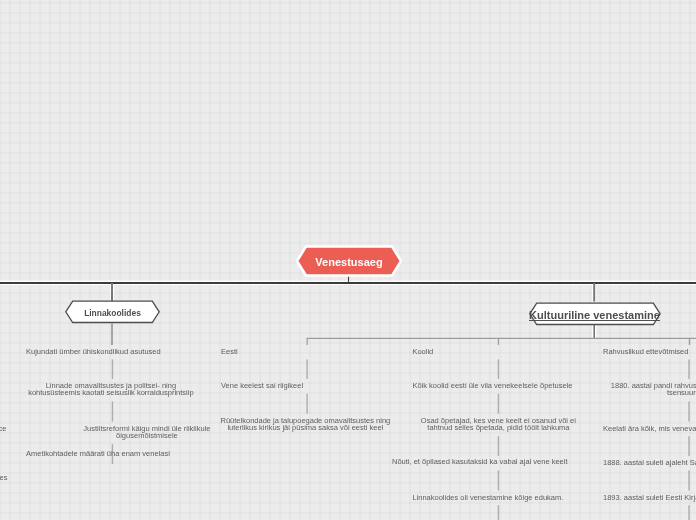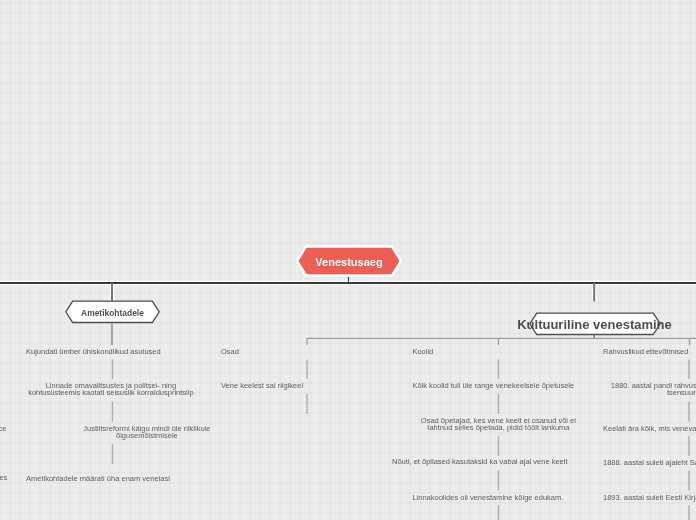--- a/index.html
+++ b/index.html
@@ -97,61 +97,65 @@
     <svg class="shape" width="108" height="34" viewBox="0 0 108 34">
       <polygon points="11,2.5 97,2.5 106,17 97,31.5 11,31.5 2,17" fill="#ec5d54" stroke="#ffffff" stroke-width="2.5" stroke-linejoin="round"></polygon>
     </svg>
     <span>Venestusaeg</span>
   </div>
 
   <div class="hex" style="left:64px; top:298px; width:97px; height:27px; font-size:8.45px; color:#4c4f52;">
     <svg class="shape" width="97" height="27" viewBox="0 0 97 27">
       <polygon points="8.7,3.1 88.3,3.1 95.2,13.8 88.3,24.5 8.7,24.5 1.8,13.8" fill="#ffffff" stroke="#4d4d4d" stroke-width="1.3" stroke-linejoin="miter"></polygon>
     </svg>
-    <span>Ametikohtadele</span>
+    <span>Linnakoolides</span>
   </div>
 
-  <div class="hex" style="left:527px; top:310px; width:135px; height:27px; font-size:13px; color:#4c4f52;">
+  <div class="hex" style="left:527px; top:300px; width:135px; height:27px; font-size:11px; color:#4c4f52;text-decoration:underline;">
     <svg class="shape" width="135" height="27" viewBox="0 0 135 27">
       <polygon points="9.7,3.1 126.3,3.1 133.2,13.8 126.3,24.5 9.7,24.5 2.8,13.8" fill="#ffffff" stroke="#4d4d4d" stroke-width="1.3" stroke-linejoin="miter"></polygon>
     </svg>
     <span>Kultuuriline venestamine</span>
   </div>
 
   <div class="txt c" style="left:26px; top:347.6px; width:172px;">
     <div>Kujundati ümber ühiskondlikud asutused</div>
   </div>
   <div class="txt l" style="left:24.9px; top:381.8px; width:172px;">
     <div>Linnade omavalitsustes ja politsei- ning</div>
     <div>kohtusüsteemis kaotati seisuslik korraldusprintsiip</div>
   </div>
   <div class="txt l" style="left:24.9px; top:424.6px; width:172px;margin-left:36px;">
     <div>Justiitsreformi käigu mindi üle riiklikule</div>
     <div>õigusemõistmisele</div>
   </div>
-  <div class="txt c" style="left:26px; top:475px; width:172px;">
+  <div class="txt c" style="left:26px; top:450px; width:172px;">
     <div>Ametikohtadele määrati üha enam venelasi</div>
   </div>
 
   <div class="txt c" style="left:221px; top:347.6px; width:172px;">
-    <div>Osad</div>
+    <div>Eesti</div>
   </div>
   <div class="txt c" style="left:412.4px; top:347.6px; width:172px;">
     <div>Koolid</div>
   </div>
   <div class="txt c" style="left:603px; top:347.6px; width:172px;">
     <div>Rahvuslikud ettevõtmised</div>
   </div>
 
   <div class="txt c" style="left:221px; top:381.8px; width:172px;">
     <div>Vene keelest sai riigikeel</div>
   </div>
+  <div class="txt l" style="left:219.4px; top:417.1px; width:172px;">
+    <div>Rüütelkondade ja talupoegade omavalitsustes ning</div>
+    <div>luterlikus kirikus jäi püsima saksa või eesti keel</div>
+  </div>
 
   <div class="txt c" style="left:412.4px; top:381.8px; width:172px;">
-    <div>Kõik koolid tuli üle range venekeelsele õpetusele</div>
+    <div>Kõik koolid eesti üle viia venekeelsele õpetusele</div>
   </div>
   <div class="txt l" style="left:412.4px; top:417.1px; width:172px;">
     <div>Osad õpetajad, kes vene keelt ei osanud või ei</div>
     <div>tahtnud selles õpetada, pidid töölt lahkuma</div>
   </div>
   <div class="txt c" style="left:392px; top:458.4px; width:172px;">
     <div>Nõuti, et õpilased kasutaksid ka vabal ajal vene keelt</div>
   </div>
   <div class="txt c" style="left:412.4px; top:493.6px; width:172px;">
     <div>Linnakoolides oli venestamine kõige edukam.</div>

